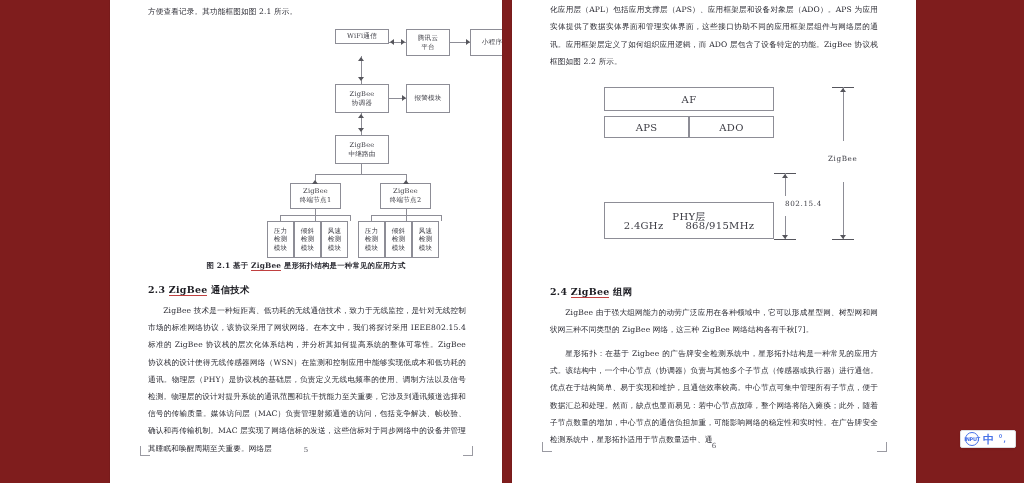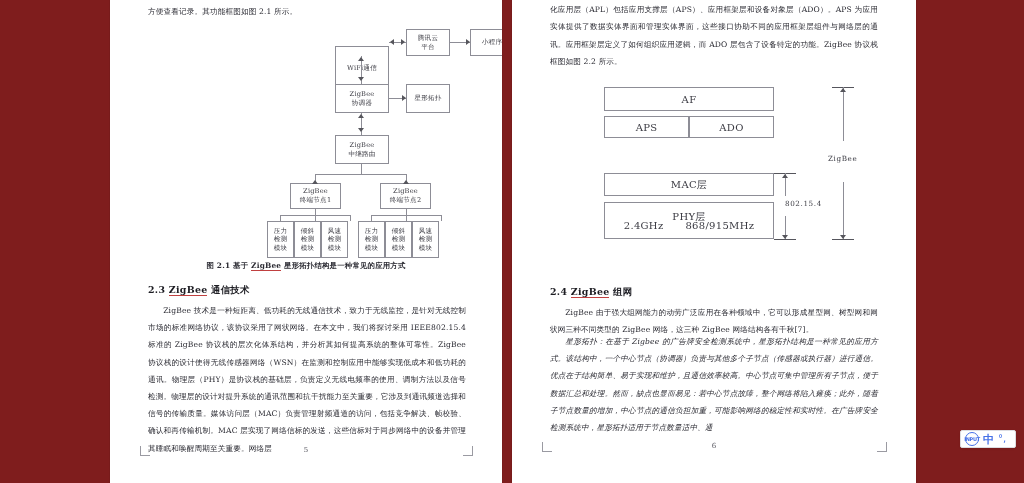--- a/index.html
+++ b/index.html
@@ -172,21 +172,21 @@
   <div class="page" id="page-left">
     <div class="page-inner">
 
       <div class="body-text" style="left:38px; top:-8px; width:318px;">
         <p>事件，管理员绑定公众号即可接收到报警事件消息，同时云平台可记录传感器的历史记录，</p>
         <p>方便查看记录。其功能框图如图 2.1 所示。</p>
       </div>
 
       <div class="diagram" style="left:0px; top:0px; width:392px; height:270px;">
 
-        <div class="dbox" style="left:225px; top:35px; width:54px; height:45px;margin-top:17px;">
+        <div class="dbox" style="left:225px; top:35px; width:54px; height:15px;">
           <span>WiFi通信</span>
         </div>
         <div class="dbox" style="left:296px; top:35px; width:44px; height:27px;">
           <span>腾讯云</span>
           <span>平台</span>
         </div>
         <div class="dbox" style="left:360px; top:35px; width:44px; height:27px;">
           <span>小程序</span>
         </div>
 
@@ -195,21 +195,21 @@
         <div class="arrow right" style="left:291px; top:45px;"></div>
 
         <div class="line hline" style="left:340px; top:48px; width:20px;"></div>
         <div class="arrow right" style="left:356px; top:45px;"></div>
 
         <div class="dbox" style="left:225px; top:90px; width:54px; height:29px;">
           <span>ZigBee</span>
           <span>协调器</span>
         </div>
         <div class="dbox" style="left:296px; top:90px; width:44px; height:29px;">
-          <span>星形拓扑</span>
+          <span>报警模块</span>
         </div>
 
         <div class="line vline" style="left:251px; top:62px; height:28px;"></div>
         <div class="arrow up" style="left:248px; top:63px;"></div>
         <div class="arrow down" style="left:248px; top:83px;"></div>
 
         <div class="line hline" style="left:279px; top:104px; width:17px;"></div>
         <div class="arrow right" style="left:292px; top:101px;"></div>
 
         <div class="dbox" style="left:225px; top:141px; width:54px; height:29px;">
@@ -314,23 +314,20 @@
         </div>
 
         <div class="sbox" style="left:92px; top:122px; width:85px; height:22px;">
           <span>APS</span>
         </div>
         <div class="sbox" style="left:177px; top:122px; width:85px; height:22px;">
           <span>ADO</span>
         </div>
 
 
-        <div class="sbox" style="left:92px; top:179px; width:170px; height:23px;">
-          <span>MAC层</span>
-        </div>
 
         <div class="sbox two" style="left:92px; top:208px; width:170px; height:37px;">
           <span>PHY层</span>
           <span style="display:flex; gap:22px;">
             <span>2.4GHz</span>
             <span>868/915MHz</span>
           </span>
         </div>
 
         <div class="brk-cap" style="left:262px; top:179px; width:22px;"></div>
@@ -352,21 +349,21 @@
 
 
       <div class="heading" style="left:38px; top:292px;">
         <span>2.4</span>
         <span class="zb">ZigBee</span>
         <span>组网</span>
       </div>
 
       <div class="body-text indent" style="left:38px; top:310px; width:328px;">ZigBee 由于强大组网能力的动劳广泛应用在各种领域中，它可以形成星型网、树型网和网状网三种不同类型的 ZigBee 网络，这三种 ZigBee 网络结构各有千秋[7]。</div>
 
-      <div class="body-text indent" style="left:38px; top:339px; width:328px;font-style:italic;">星形拓扑：在基于 Zigbee 的广告牌安全检测系统中，星形拓扑结构是一种常见的应用方式。该结构中，一个中心节点（协调器）负责与其他多个子节点（传感器或执行器）进行通信。优点在于结构简单、易于实现和维护，且通信效率较高。中心节点可集中管理所有子节点，便于数据汇总和处理。然而，缺点也显而易见：若中心节点故障，整个网络将陷入瘫痪；此外，随着子节点数量的增加，中心节点的通信负担加重，可能影响网络的稳定性和实时性。在广告牌安全检测系统中，星形拓扑适用于节点数量适中、通</div>
+      <div class="body-text indent" style="left:38px; top:351px; width:328px;">星形拓扑：在基于 Zigbee 的广告牌安全检测系统中，星形拓扑结构是一种常见的应用方式。该结构中，一个中心节点（协调器）负责与其他多个子节点（传感器或执行器）进行通信。优点在于结构简单、易于实现和维护，且通信效率较高。中心节点可集中管理所有子节点，便于数据汇总和处理。然而，缺点也显而易见：若中心节点故障，整个网络将陷入瘫痪；此外，随着子节点数量的增加，中心节点的通信负担加重，可能影响网络的稳定性和实时性。在广告牌安全检测系统中，星形拓扑适用于节点数量适中、通</div>
 
       <div class="page-number" style="top:448px;">6</div>
       <div class="crop bl" style="left:30px; top:448px;"></div>
       <div class="crop br" style="left:365px; top:448px;"></div>
     </div>
   </div>
 
   <div id="ime">
     <div class="logo">
       <span>INPUT</span>

